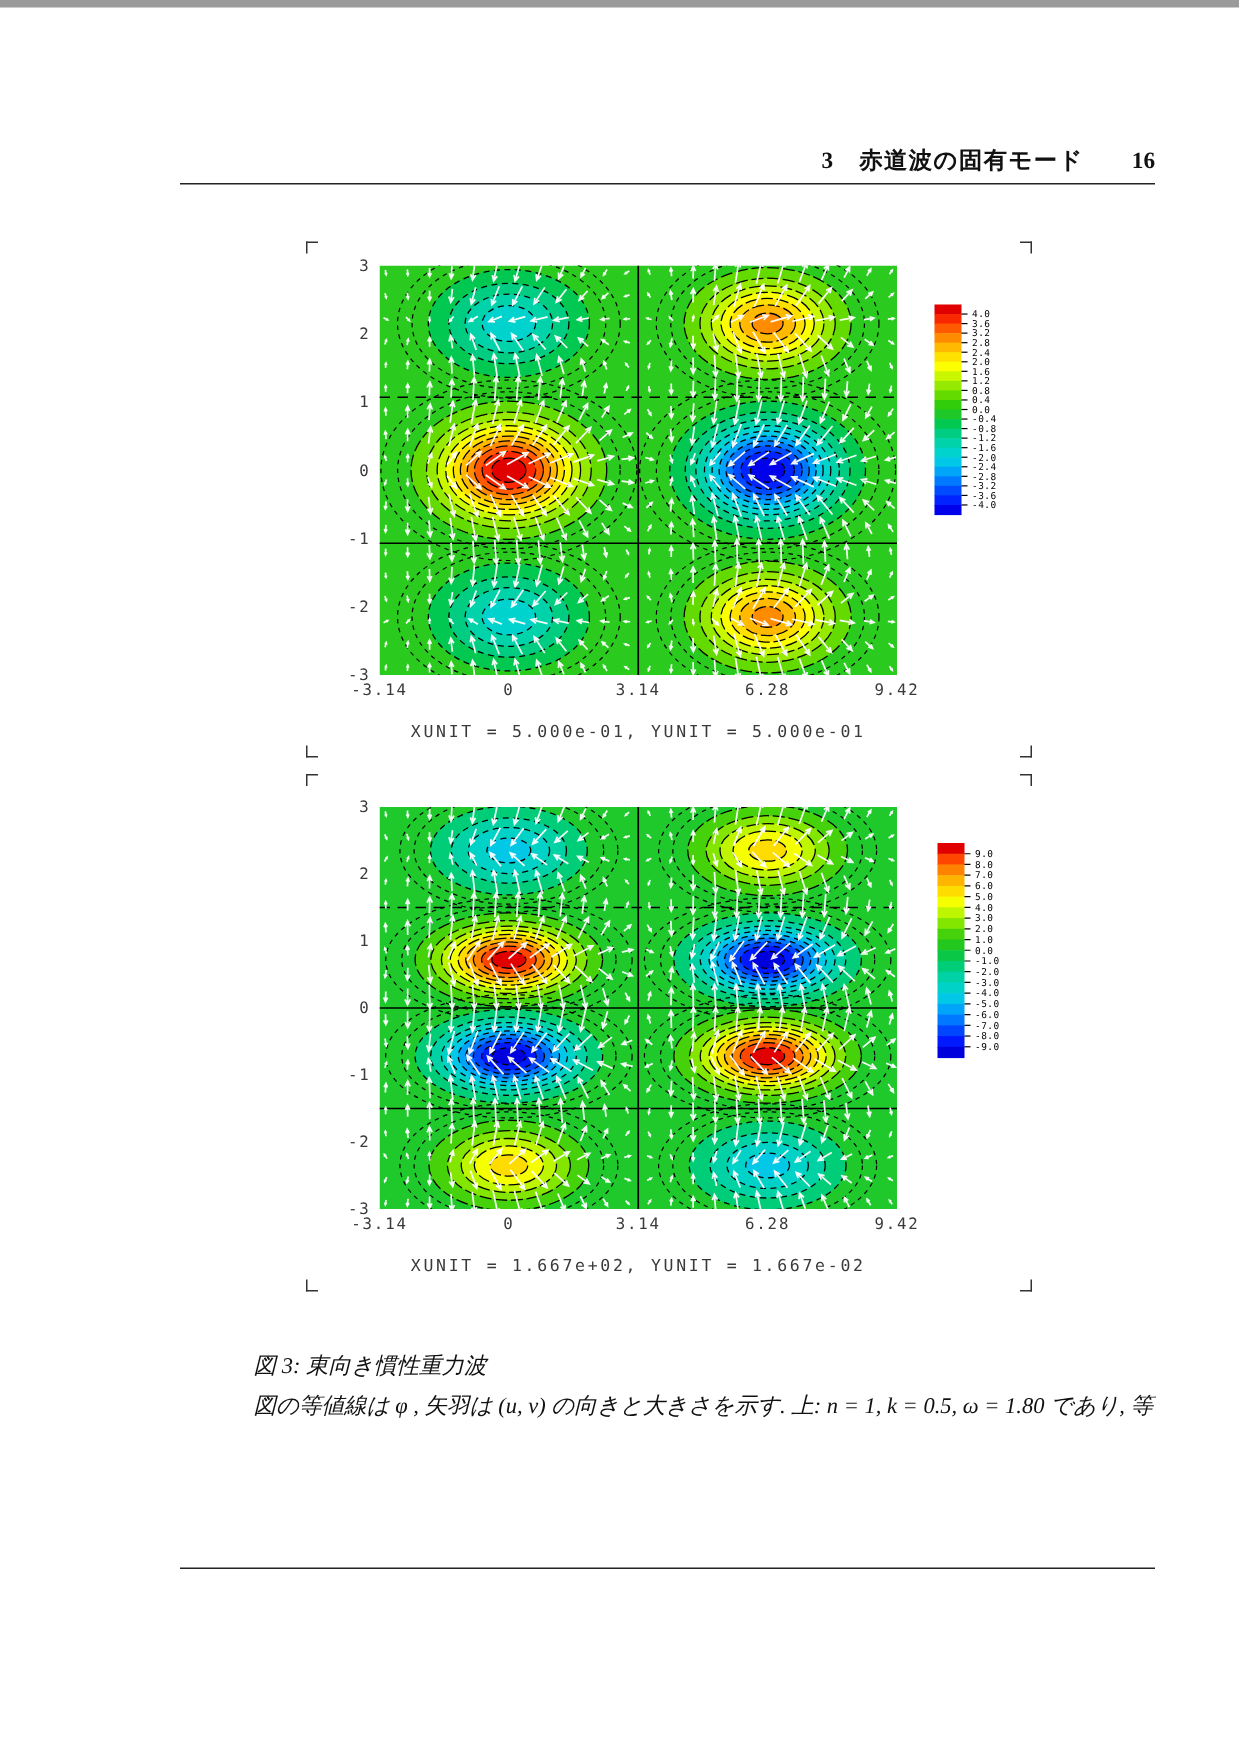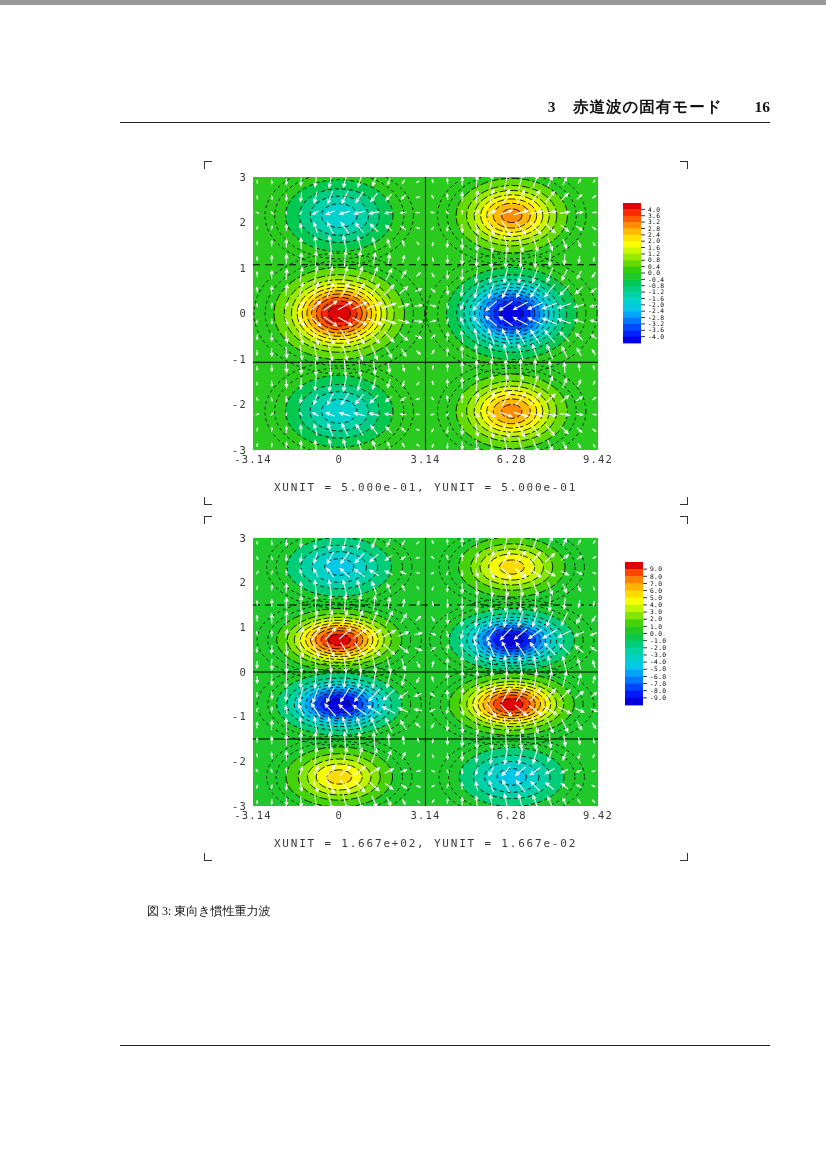--- a/index.html
+++ b/index.html
@@ -12,21 +12,21 @@
   .header-rule{top:117px;}
   .footer-rule{top:1040px;}
   .cm{position:absolute;width:7px;height:7px;}
   .cm.tl{border-left:1.4px solid #333;border-top:1.4px solid #333;}
   .cm.tr{border-right:1.4px solid #333;border-top:1.4px solid #333;}
   .cm.bl{border-left:1.4px solid #333;border-bottom:1.4px solid #333;}
   .cm.br{border-right:1.4px solid #333;border-bottom:1.4px solid #333;}
   svg.panel{position:absolute;}
   #plot1{left:200px;top:155px;}
   #plot2{left:200px;top:510px;}
-  .caption{position:absolute;left:147px;top:893px;font-size:12px;color:#111;}
+  .caption{position:absolute;left:169px;top:893px;font-size:15px;color:#111;font-style:italic;}
   .caption div{line-height:27px;white-space:nowrap;}
 </style>
 </head>
 <body>
 
 <div class="page">
 
   <div class="hdr">
     <span>3　赤道波の固有モード</span><span class="pn">16</span>
   </div>
@@ -435,16 +435,17 @@
       <line x1="443" y1="168.55" x2="447" y2="168.55" stroke="#000" stroke-width="0.8"></line>
       <text font-family="&quot;DejaVu Sans Mono&quot;, monospace" font-size="6.3" letter-spacing="0.3" fill="#000" x="450" y="170.75">-7.0</text>
       <line x1="443" y1="175.70000000000002" x2="447" y2="175.70000000000002" stroke="#000" stroke-width="0.8"></line>
       <text font-family="&quot;DejaVu Sans Mono&quot;, monospace" font-size="6.3" letter-spacing="0.3" fill="#000" x="450" y="177.9">-8.0</text>
       <line x1="443" y1="182.85" x2="447" y2="182.85" stroke="#000" stroke-width="0.8"></line>
       <text font-family="&quot;DejaVu Sans Mono&quot;, monospace" font-size="6.3" letter-spacing="0.3" fill="#000" x="450" y="185.04999999999998">-9.0</text>
     </svg>
 
   <div class="caption">
     <div>図 3: 東向き慣性重力波</div>
+    <div>図の等値線は φ , 矢羽は (u, v) の向きと大きさを示す. 上: n = 1, k = 0.5, ω = 1.80 であり, 等</div>
   </div>
 
   <div class="rule footer-rule"></div>
 </div>
 
 </body></html>

